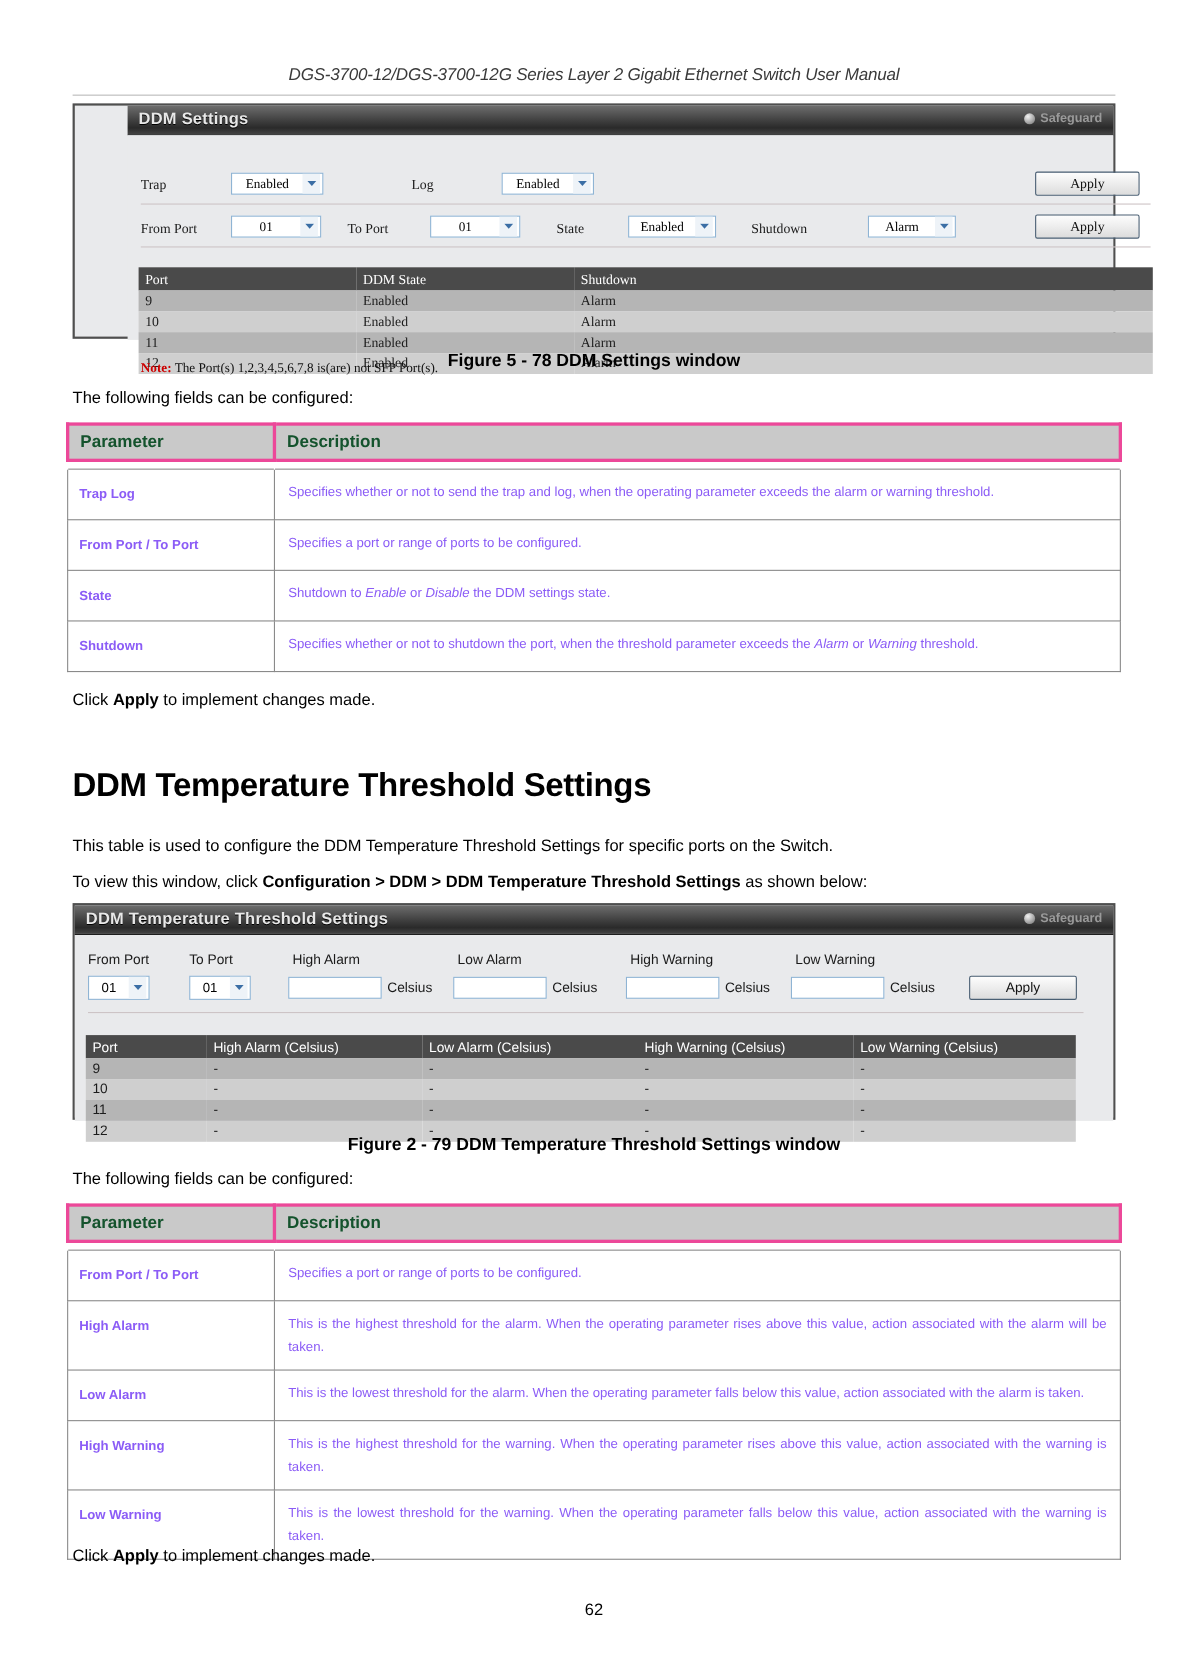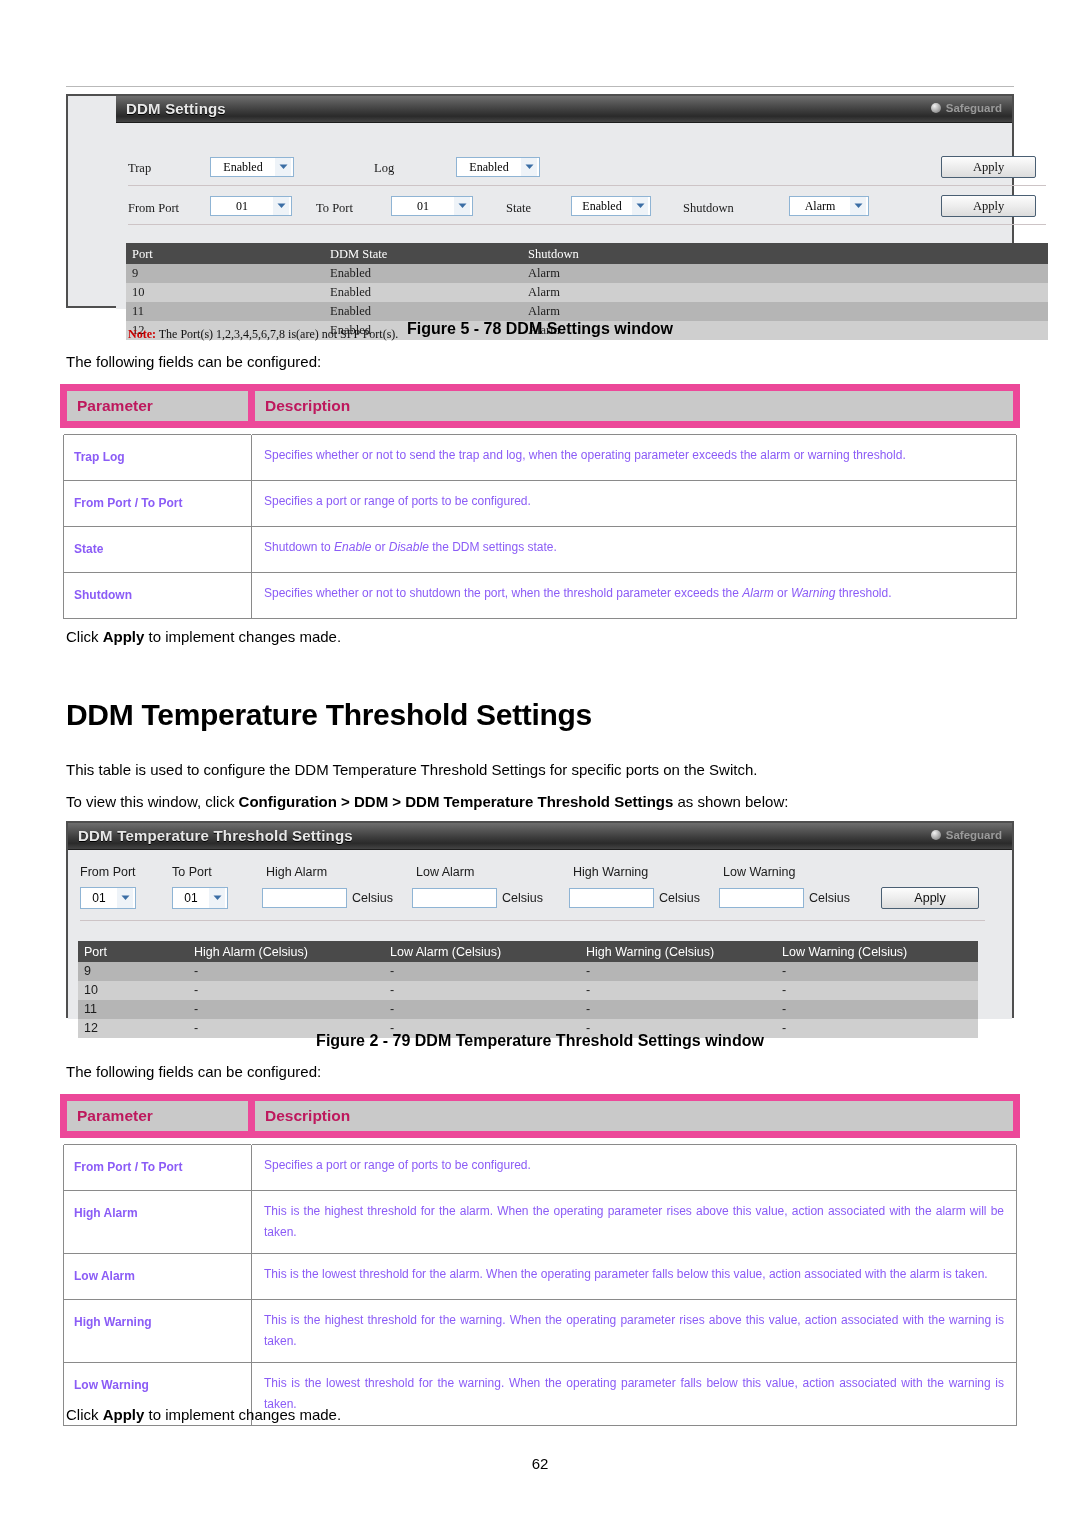--- a/index.html
+++ b/index.html
@@ -213,26 +213,26 @@
   
   .ptable {
     position: absolute;
     border-collapse: collapse;
     table-layout: fixed;
     width: 960px;
     left: 60px;
   }
   .ptable .hdr th {
     background: #c9c9c9;
-    border: 7px solid #ec4899;
+    border: 3px solid #ec4899;
     font-size: 15.5px;
     font-weight: bold;
     text-align: left;
     padding: 6px 8px 6px 10px;
-    color: #be185d;
+    color: #14532d;
   }
   .ptable td {
     border: 1px solid #8a8a8a;
     vertical-align: top;
     font-size: 12px;
     color: #8b5cf6;
     line-height: 21px;
     margin-top: 13px;
   }
   .ptable td.param {
@@ -263,20 +263,21 @@
     text-align: center;
     font-size: 15px;
     color: #000;
   }
 </style>
 </head>
 <body>
 
 <div class="page">
 
+  <div class="doc-header">DGS-3700-12/DGS-3700-12G Series Layer 2 Gigabit Ethernet Switch User Manual</div>
   <div class="header-rule"></div>
 
   <div class="win" style="left:66px; top:94px; width:948px; height:214px;padding-left:48px;">
     <div class="win-title">
       <span class="wt-text">DDM Settings</span>
       <span class="safeguard">
         <span class="sg-dot"></span>
         <span>Safeguard</span>
       </span>
     </div>

